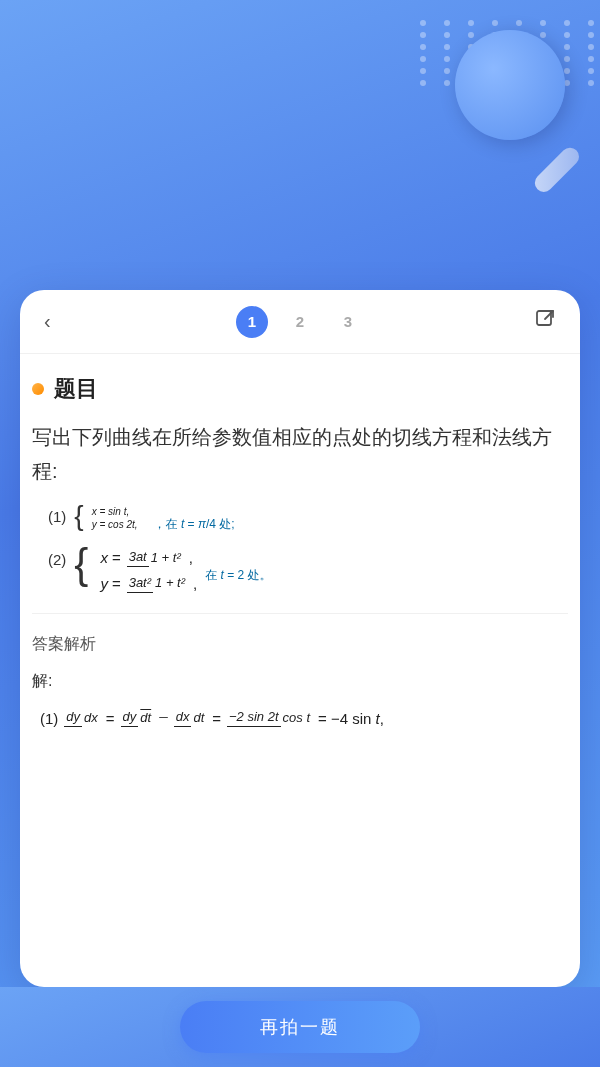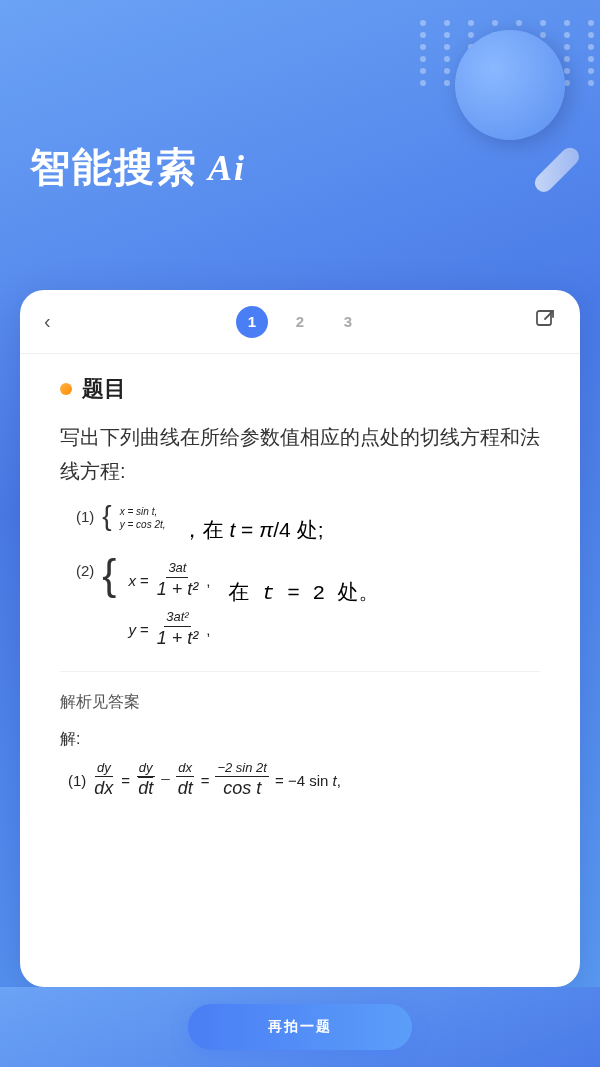--- a/index.html
+++ b/index.html
@@ -163,21 +163,21 @@
     }
 
     .nav-share {
       margin-left: auto;
       font-size: 20px;
       color: #555;
       cursor: pointer;
     }
 
     .card-body {
-      padding: 20px 40px;
+      padding: 20px 12px;
       overflow-y: auto;
       height: calc(100% - 70px);
     }
 
     .section-header {
       display: flex;
       align-items: center;
       gap: 10px;
       margin-bottom: 16px;
     }
@@ -236,22 +236,22 @@
       gap: 2px;
     }
 
     .math-eq {
       font-size: 10px;
       color: #222;
       font-style: italic;
     }
 
     .math-condition {
-      font-size: 21px;
-      color: #000000;
+      font-size: 12px;
+      color: #0369a1;
     }
 
     .divider {
       height: 1px;
       background: #f0f0f0;
       margin: 20px 0;
     }
 
     .answer-text {
       font-size: 16px;
@@ -267,36 +267,36 @@
 
     .solution-math {
       font-size: 15px;
       color: #222;
       line-height: 1.8;
       margin-left: 8px;
     }
 
     .fraction {
       display: inline-flex;
-      flex-direction: column;
+      flex-direction: row;
       align-items: center;
       vertical-align: middle;
       font-style: italic;
       margin: 0 2px;
     }
 
     .fraction .num {
       font-size: 13px;
       border-bottom: 1px solid #222;
       padding: 0 2px;
       line-height: 1.3;
     }
 
     .fraction .den {
-      font-size: 18px;
+      font-size: 13px;
       padding: 0 2px;
       line-height: 1.3;
     }
 
     .bottom-bar {
       position: absolute;
       bottom: 0;
       left: 0; right: 0;
       height: 80px;
       background: linear-gradient(160deg, #6BA3F5 0%, #4A7BE8 100%);
@@ -305,22 +305,22 @@
       justify-content: center;
       padding: 0 60px;
     }
 
     .retake-btn {
       background: linear-gradient(90deg, #4A7EF5, #5B9EF9);
       color: #fff;
       border: none;
       border-radius: 30px;
       padding: 14px 80px;
-      font-size: 14px;
-      font-weight: 700;
+      font-size: 18px;
+      font-weight: 400;
       cursor: pointer;
       letter-spacing: 2px;
       box-shadow: 0 4px 16px rgba(74,126,245,0.5);
     }
   </style>
 </head>
 <body>
 
 <div class="background">
 
@@ -376,26 +376,20 @@
         <div class="dot"></div>
     </div>
   </div>
 
   <div class="magnifier-icon">
     <div class="magnifier-circle"></div>
     <div class="magnifier-handle"></div>
   </div>
 
   <div class="header-content">
-    <div class="main-title">
-      <span>智能搜索</span>
-      <span class="ai-badge">
-        <span>Ai</span>
-      </span>
-    </div>
   </div>
 </div>
 
 <div class="card">
 
   <div class="card-nav">
     <span class="nav-back">‹</span>
     <div class="nav-pages">
       <div class="page-num active">1</div>
       <div class="page-num inactive">2</div>
@@ -448,28 +442,28 @@
           <div style="display:flex;align-items:center;gap:4px;">
             <span style="font-style:italic;">y</span>
             <span>=</span>
             <span class="fraction">
                 <span class="num">3<i>at</i>²</span>
                 <span class="den">1 + <i>t</i>²</span>
               </span>
             <span>,</span>
           </div>
         </div>
-        <span class="math-condition" style="margin-left:10px;margin-top:18px;font-family:Liberation Mono, monospace;">在 <i>t</i> = 2 处。</span>
+        <span class="math-condition" style="margin-top:18px;">在 <i>t</i> = 2 处。</span>
       </div>
     </div>
 
     <div class="divider"></div>
 
 
-    <div class="answer-text">解析见答案</div>
+    <div class="answer-text">答案解析</div>
 
     <div class="solution-label">解:</div>
 
     <div class="solution-math">
       <div style="display:flex;align-items:center;gap:4px;flex-wrap:wrap;line-height:2.2;">
         <span>(1)</span>
         <span class="fraction">
             <span class="num"><i>dy</i></span>
             <span class="den"><i>dx</i></span>
           </span>

